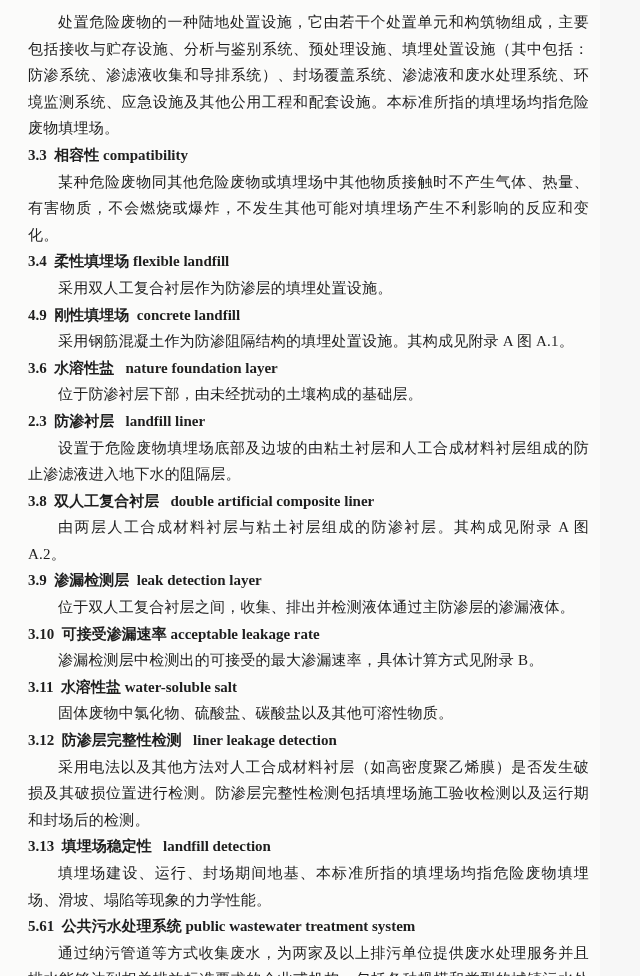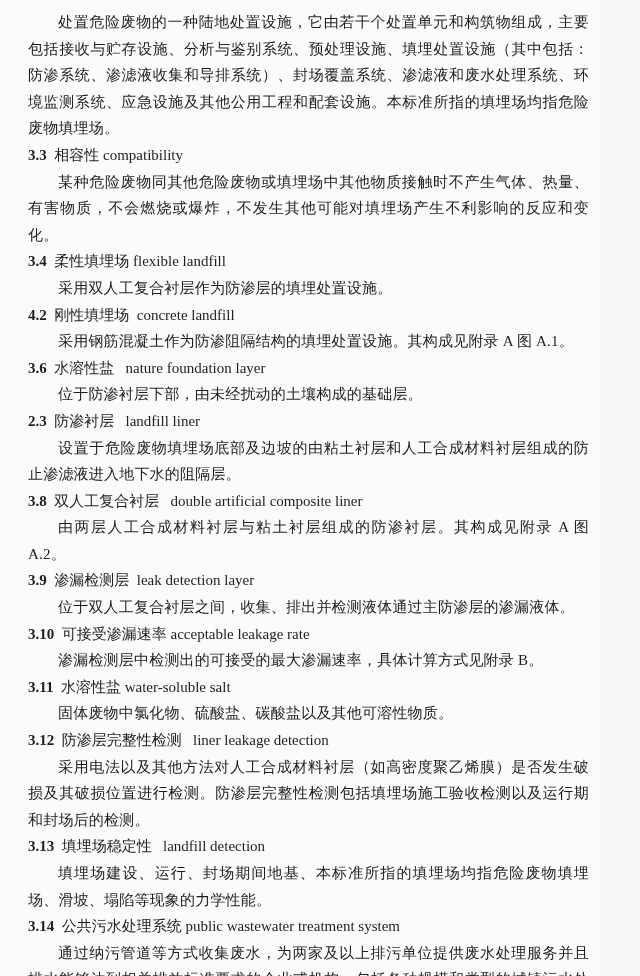--- a/index.html
+++ b/index.html
@@ -33,46 +33,46 @@
   .entry-heading {
     margin: 0;
     text-indent: 0;
     white-space: nowrap;
   }
   .term-num {
     font-weight: bold;
     margin-right: 0.5em;
   }
   .term-zh {
-    font-weight: normal;
+    font-weight: bold;
     text-align: center;
   }
   .term-en {
-    font-weight: normal;
+    font-weight: bold;
     white-space: pre-wrap;
   }
 </style>
 </head>
 <body>
 
 <div class="page">
   <p class="para">处置危险废物的一种陆地处置设施，它由若干个处置单元和构筑物组成，主要包括接收与贮存设施、分析与鉴别系统、预处理设施、填埋处置设施（其中包括：防渗系统、渗滤液收集和导排系统）、封场覆盖系统、渗滤液和废水处理系统、环境监测系统、应急设施及其他公用工程和配套设施。本标准所指的填埋场均指危险废物填埋场。</p>
   <div id="entries">
   <div class="entry">
     <p class="entry-heading"><span class="term-num">3.3</span><span class="term-zh">相容性</span><span class="term-en"> compatibility</span></p>
     <p class="para">某种危险废物同其他危险废物或填埋场中其他物质接触时不产生气体、热量、有害物质，不会燃烧或爆炸，不发生其他可能对填埋场产生不利影响的反应和变化。</p>
   </div>
 
   <div class="entry">
     <p class="entry-heading"><span class="term-num">3.4</span><span class="term-zh">柔性填埋场</span><span class="term-en"> flexible landfill</span></p>
     <p class="para">采用双人工复合衬层作为防渗层的填埋处置设施。</p>
   </div>
 
   <div class="entry">
-    <p class="entry-heading"><span class="term-num">4.2</span><span class="term-zh">刚性填埋场</span><span class="term-en">  concrete landfill</span></p>
+    <p class="entry-heading"><span class="term-num">4.9</span><span class="term-zh">刚性填埋场</span><span class="term-en">  concrete landfill</span></p>
     <p class="para">采用钢筋混凝土作为防渗阻隔结构的填埋处置设施。其构成见附录 A 图 A.1。</p>
   </div>
 
   <div class="entry">
     <p class="entry-heading"><span class="term-num">3.6</span><span class="term-zh">水溶性盐</span><span class="term-en">   nature foundation layer</span></p>
     <p class="para">位于防渗衬层下部，由未经扰动的土壤构成的基础层。</p>
   </div>
 
   <div class="entry">
     <p class="entry-heading"><span class="term-num">2.3</span><span class="term-zh">防渗衬层</span><span class="term-en">   landfill liner</span></p>
@@ -103,21 +103,21 @@
     <p class="entry-heading"><span class="term-num">3.12</span><span class="term-zh">防渗层完整性检测</span><span class="term-en">   liner leakage detection</span></p>
     <p class="para">采用电法以及其他方法对人工合成材料衬层（如高密度聚乙烯膜）是否发生破损及其破损位置进行检测。防渗层完整性检测包括填埋场施工验收检测以及运行期和封场后的检测。</p>
   </div>
 
   <div class="entry">
     <p class="entry-heading"><span class="term-num">3.13</span><span class="term-zh">填埋场稳定性</span><span class="term-en">   landfill detection</span></p>
     <p class="para">填埋场建设、运行、封场期间地基、本标准所指的填埋场均指危险废物填埋场、滑坡、塌陷等现象的力学性能。</p>
   </div>
 
   <div class="entry">
-    <p class="entry-heading"><span class="term-num">3.14</span><span class="term-zh">公共污水处理系统</span><span class="term-en"> public wastewater treatment system</span></p>
+    <p class="entry-heading"><span class="term-num">5.61</span><span class="term-zh">公共污水处理系统</span><span class="term-en"> public wastewater treatment system</span></p>
     <p class="para">通过纳污管道等方式收集废水，为两家及以上排污单位提供废水处理服务并且排水能够达到相关排放标准要求的企业或机构，包括各种规模和类型的城镇污水处理厂、区域（包括各类工业园区、开发区、工业聚集地等）废水处理厂等，其废水处理程度应达到二级或二级以上。</p>
   </div>
 
   <div class="entry">
     <p class="entry-heading"><span class="term-num">3.15</span><span class="term-zh">直接排放</span><span class="term-en">   direct discharge</span></p>
 
   </div>
 </div>
 </div>
 

